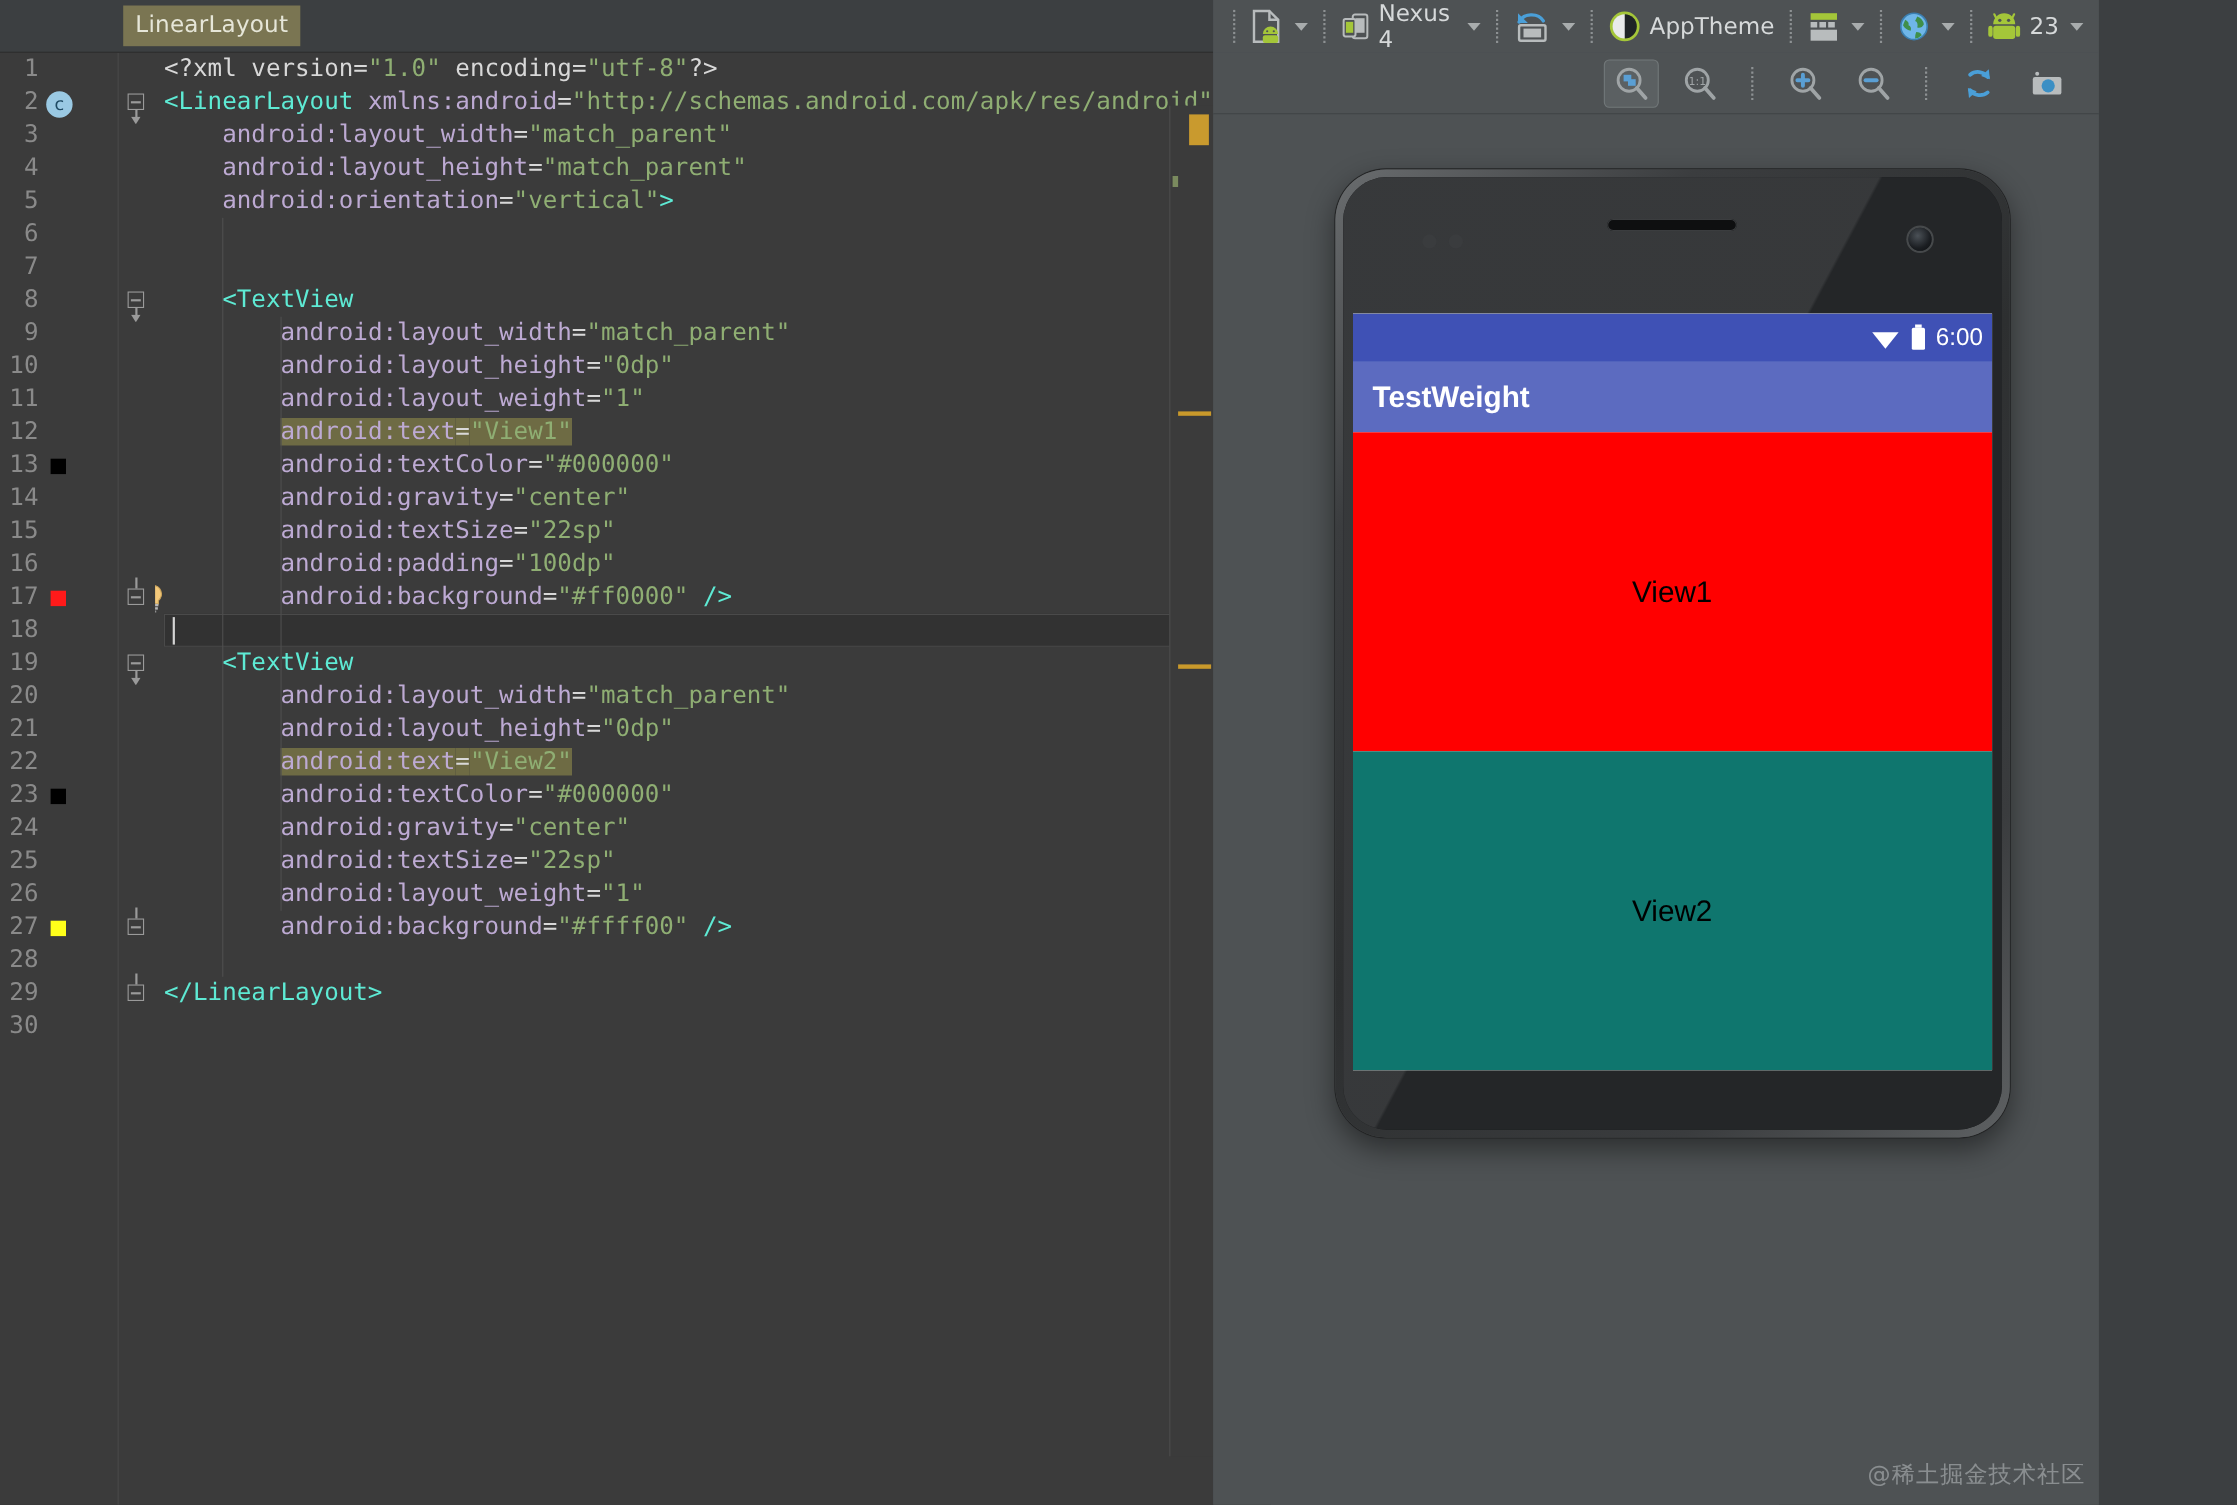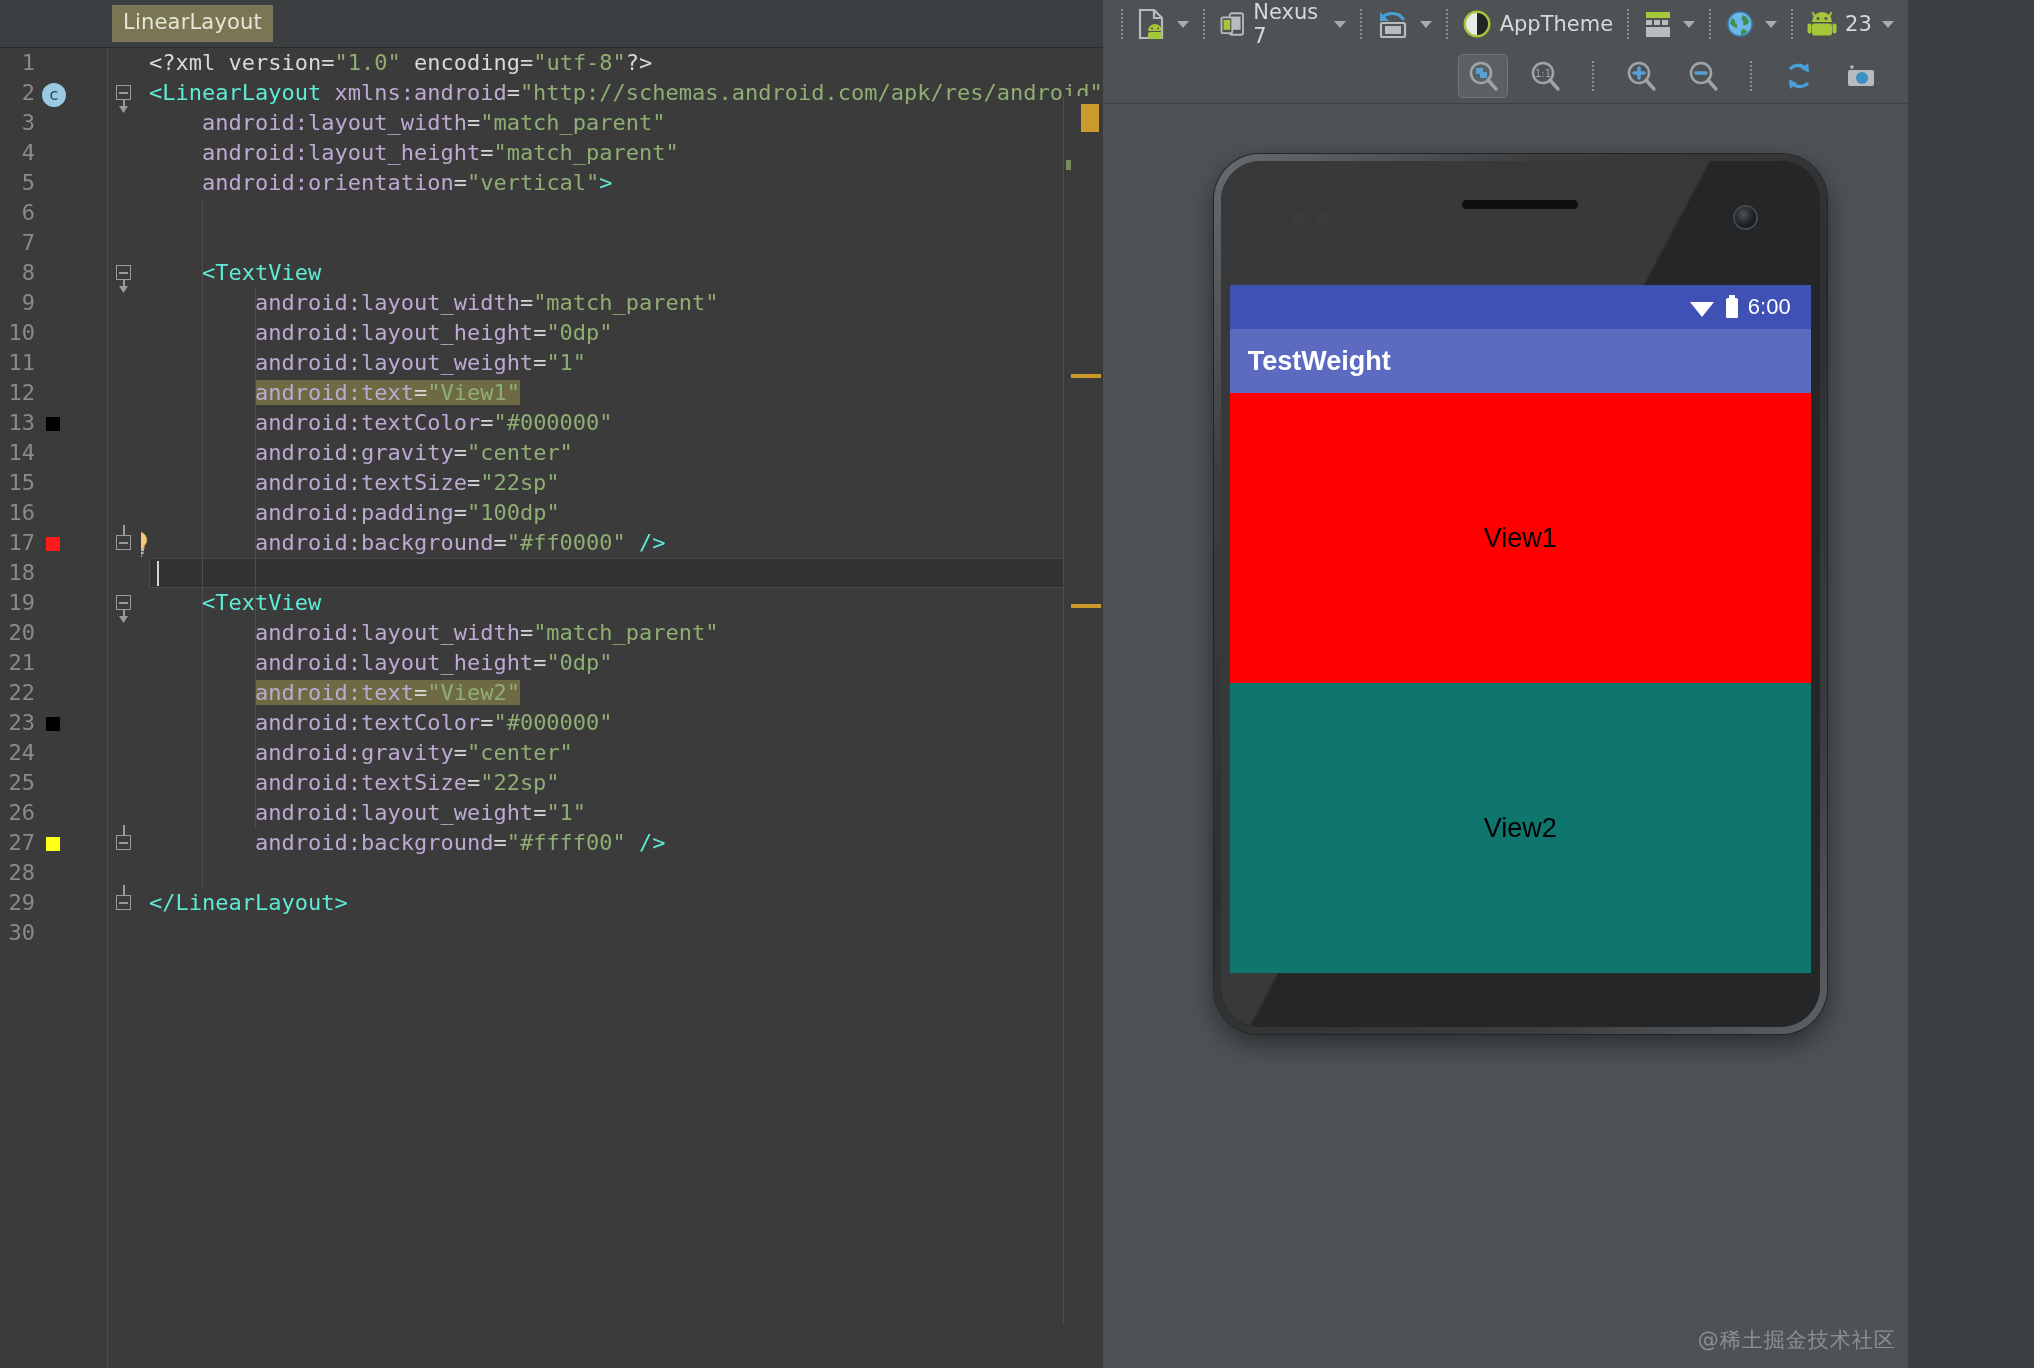--- a/index.html
+++ b/index.html
@@ -233,21 +233,21 @@
   }
 
   .screen {
     position: absolute; left: 9px; top: 124px;
     width: 581px; height: 688px;
     background: #fff; overflow: hidden;
   }
   .statusbar {
     height: 44px; background: #3f51b5;
     display: flex; align-items: center; justify-content: flex-end;
-    padding-right: 20px; gap: 8px;
+    padding-right: 8px; gap: 8px;
   }
   .sb-time { color: #fff; font-size: 22px; font-family: "Liberation Sans", sans-serif; }
   .appbar {
     height: 64px; background: #5c6bc0;
     display: flex; align-items: center; padding-left: 18px;
   }
   .appbar-title {
     color: #fff; font-size: 27px; font-weight: bold;
     font-family: "Liberation Sans", sans-serif;
   }
@@ -413,21 +413,21 @@
       </div>
 
       <div class="cfg-sep"></div>
       <div class="cfg-item">
         <svg width="32" height="32" viewBox="0 0 32 32">
           <rect x="13" y="3" width="16" height="26" rx="2.5" fill="none" stroke="#b8bcbd" stroke-width="2.2"></rect>
           <rect x="16" y="7" width="10" height="16" fill="#b8bcbd"></rect>
           <rect x="3" y="8" width="13" height="19" rx="2" fill="#4e5254" stroke="#b8bcbd" stroke-width="2.2"></rect>
           <rect x="5.5" y="11" width="8" height="12" fill="#a4c639"></rect>
         </svg>
-        <span>Nexus 7</span>
+        <span>Nexus 4</span>
         <span class="caret-dn"></span>
       </div>
 
       <div class="cfg-sep"></div>
       <div class="cfg-item">
         <svg width="34" height="32" viewBox="0 0 34 32">
           <path d="M5 12 a12 10 0 0 1 22 -1" fill="none" stroke="#4a9fd8" stroke-width="3" stroke-linecap="round"></path>
           <path d="M4 4 L4 13 L13 13 Z" fill="#4a9fd8"></path>
           <rect x="5" y="15" width="24" height="14" rx="1.5" fill="none" stroke="#b8bcbd" stroke-width="2.2"></rect>
           <rect x="9" y="18" width="16" height="8" fill="#b8bcbd"></rect>

